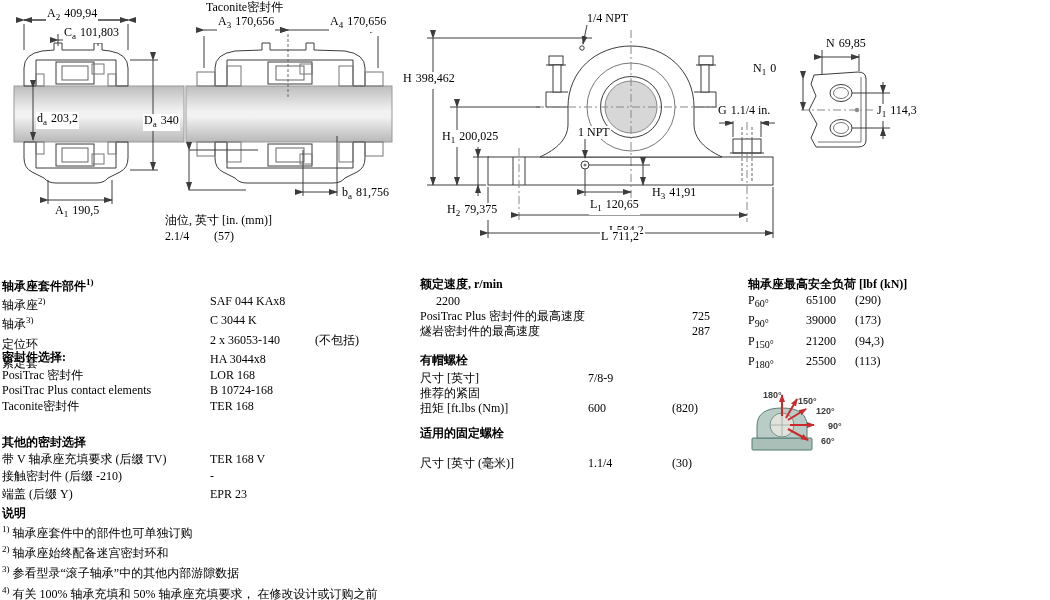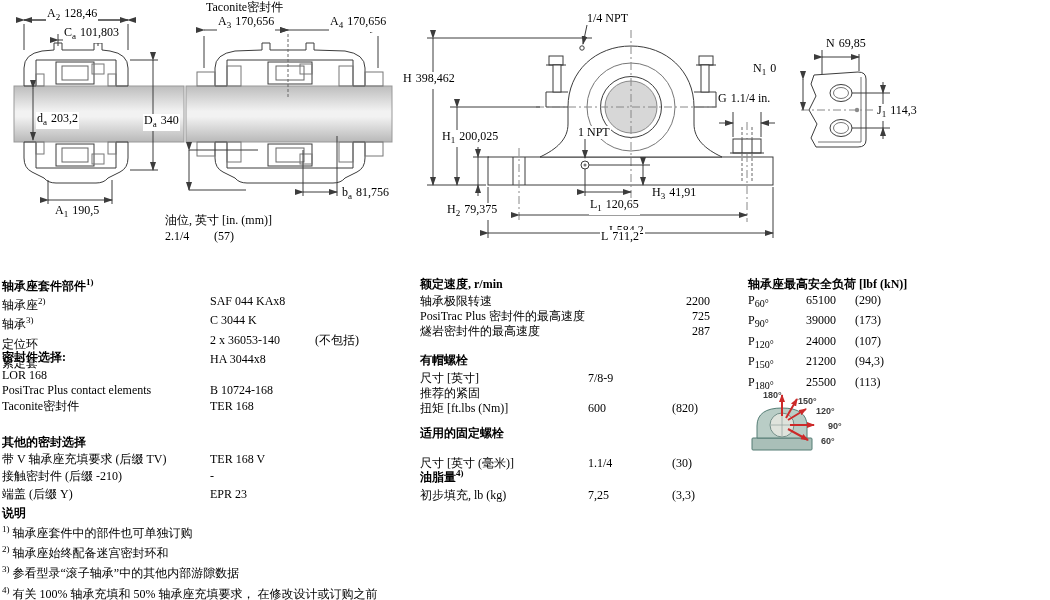--- a/index.html
+++ b/index.html
@@ -218,35 +218,35 @@
 
       <line class="ln" x1="852" y1="93" x2="890" y2="93"></line>
         <line class="ln" x1="852" y1="128" x2="890" y2="128"></line>
       <line class="ln" x1="883" y1="82" x2="883" y2="93" marker-end="url(#ma)"></line>
       <line class="ln" x1="883" y1="139" x2="883" y2="128" marker-end="url(#ma)"></line>
       <line class="ln" x1="883" y1="93" x2="883" y2="128"></line>
     </g>
   </svg>
 
   <div class="dim" style="left:205px;top:1px">Taconite密封件</div>
-  <div class="dim" style="left:46px;top:7px"><span>A</span><sub>2</sub><span class="v">128,46</span></div>
+  <div class="dim" style="left:46px;top:7px"><span>A</span><sub>2</sub><span class="v">409,94</span></div>
   <div class="dim" style="left:63px;top:26px"><span>C</span><sub>a</sub><span class="v">101,803</span></div>
   <div class="dim" style="left:36px;top:112px"><span>d</span><sub>a</sub><span class="v">203,2</span></div>
   <div class="dim" style="left:143px;top:114px"><span>D</span><sub>a</sub><span class="v">340</span></div>
   <div class="dim" style="left:54px;top:204px"><span>A</span><sub>1</sub><span class="v">190,5</span></div>
   <div class="dim" style="left:217px;top:15px"><span>A</span><sub>3</sub><span class="v">170,656</span></div>
   <div class="dim" style="left:329px;top:15px"><span>A</span><sub>4</sub><span class="v">170,656</span></div>
   <div class="dim" style="left:341px;top:186px"><span>b</span><sub>a</sub><span class="v">81,756</span></div>
   <div class="dim" style="left:164px;top:214px">油位, 英寸 [in. (mm)]</div>
   <div class="dim" style="left:164px;top:230px">2.1/4</div>
   <div class="dim" style="left:213px;top:230px">(57)</div>
   <div class="dim" style="left:586px;top:12px">1/4 NPT</div>
   <div class="dim" style="left:402px;top:72px"><span>H</span><sub></sub><span class="v">398,462</span></div>
   <div class="dim" style="left:752px;top:62px"><span>N</span><sub>1</sub><span class="v">0</span></div>
-  <div class="dim" style="left:717px;top:92px"><span>G</span><sub></sub><span class="v">1.1/4 in.</span></div>
+  <div class="dim" style="left:717px;top:104px"><span>G</span><sub></sub><span class="v">1.1/4 in.</span></div>
   <div class="dim" style="left:441px;top:130px"><span>H</span><sub>1</sub><span class="v">200,025</span></div>
   <div class="dim" style="left:577px;top:126px">1 NPT</div>
   <div class="dim" style="left:651px;top:186px"><span>H</span><sub>3</sub><span class="v">41,91</span></div>
   <div class="dim" style="left:446px;top:203px"><span>H</span><sub>2</sub><span class="v">79,375</span></div>
   <div class="dim" style="left:589px;top:198px"><span>L</span><sub>1</sub><span class="v">120,65</span></div>
   <div class="dim" style="left:607px;top:224px"><span>J</span><sub></sub><span class="v">584,2</span></div>
   <div class="dim" style="left:600px;top:230px"><span>L</span><sub></sub><span class="v">711,2</span></div>
   <div class="dim" style="left:825px;top:37px"><span>N</span><sub></sub><span class="v">69,85</span></div>
   <div class="dim" style="left:876px;top:104px"><span>J</span><sub>1</sub><span class="v">114,3</span></div>
 
@@ -270,20 +270,21 @@
     <div class="lrow">
         <span class="lab"><span>紧定套</span><sup></sup></span>
         <span class="val">HA 3044x8</span>
         <span></span>
       </div>
   </div>
 
   <div class="col" style="left:2px;top:350px;width:410px">
     <div class="hdr" style="margin-bottom:3px">密封件选择:</div>
     <div class="lrow">
+        <span class="lab">PosiTrac 密封件</span>
         <span class="val">LOR 168</span>
       </div>
     <div class="lrow">
         <span class="lab">PosiTrac Plus contact elements</span>
         <span class="val">B 10724-168</span>
       </div>
     <div class="lrow">
         <span class="lab">Taconite密封件</span>
         <span class="val">TER 168</span>
       </div>
@@ -310,21 +311,20 @@
     <div class="nrow"><sup>1)</sup><span>轴承座套件中的部件也可单独订购</span></div>
     <div class="nrow"><sup>2)</sup><span>轴承座始终配备迷宫密封环和</span></div>
     <div class="nrow"><sup>3)</sup><span>参看型录“滚子轴承”中的其他内部游隙数据</span></div>
     <div class="nrow"><sup>4)</sup><span>有关 100% 轴承充填和 50% 轴承座充填要求， 在修改设计或订购之前</span></div>
 
   </div>
 
   <div class="col" style="left:420px;top:277px;width:300px">
     <div class="hdr" style="margin-bottom:2px">额定速度, r/min</div>
     <div class="srow">
-        <span class="slab">轴承极限转速</span>
         <span class="sval">2200</span>
       </div>
     <div class="srow">
         <span class="slab">PosiTrac Plus 密封件的最高速度</span>
         <span class="sval">725</span>
       </div>
     <div class="srow">
         <span class="slab">燧岩密封件的最高速度</span>
         <span class="sval">287</span>
       </div>
@@ -348,45 +348,32 @@
 
   <div class="col" style="left:420px;top:426px;width:300px">
     <div class="hdr" style="margin-bottom:15px">适用的固定螺栓</div>
     <div class="mrow">
         <span class="mlab">尺寸 [英寸 (毫米)]</span>
         <span class="mval">1.1/4</span>
         <span>(30)</span>
       </div>
   </div>
 
-  <div class="col" style="left:420px;top:466px;width:300px">
-    <div class="hdr" style="margin-bottom:3px"><span>油脂量</span><sup>4)</sup></div>
-    <div class="mrow">
-        <span class="mlab">初步填充, lb (kg)</span>
-        <span class="mval">7,25</span>
-        <span>(3,3)</span>
-      </div>
-  </div>
 
   <div class="col" style="left:748px;top:277px;width:300px">
     <div class="hdr">轴承座最高安全负荷 [lbf (kN)]</div>
     <div class="prow">
         <span class="pname"><span>P</span><sub>60°</sub></span>
         <span class="pval">65100</span>
         <span>(290)</span>
       </div>
     <div class="prow">
         <span class="pname"><span>P</span><sub>90°</sub></span>
         <span class="pval">39000</span>
         <span>(173)</span>
-      </div>
-    <div class="prow">
-        <span class="pname"><span>P</span><sub>120°</sub></span>
-        <span class="pval">24000</span>
-        <span>(107)</span>
       </div>
     <div class="prow">
         <span class="pname"><span>P</span><sub>150°</sub></span>
         <span class="pval">21200</span>
         <span>(94,3)</span>
       </div>
     <div class="prow">
         <span class="pname"><span>P</span><sub>180°</sub></span>
         <span class="pval">25500</span>
         <span>(113)</span>

